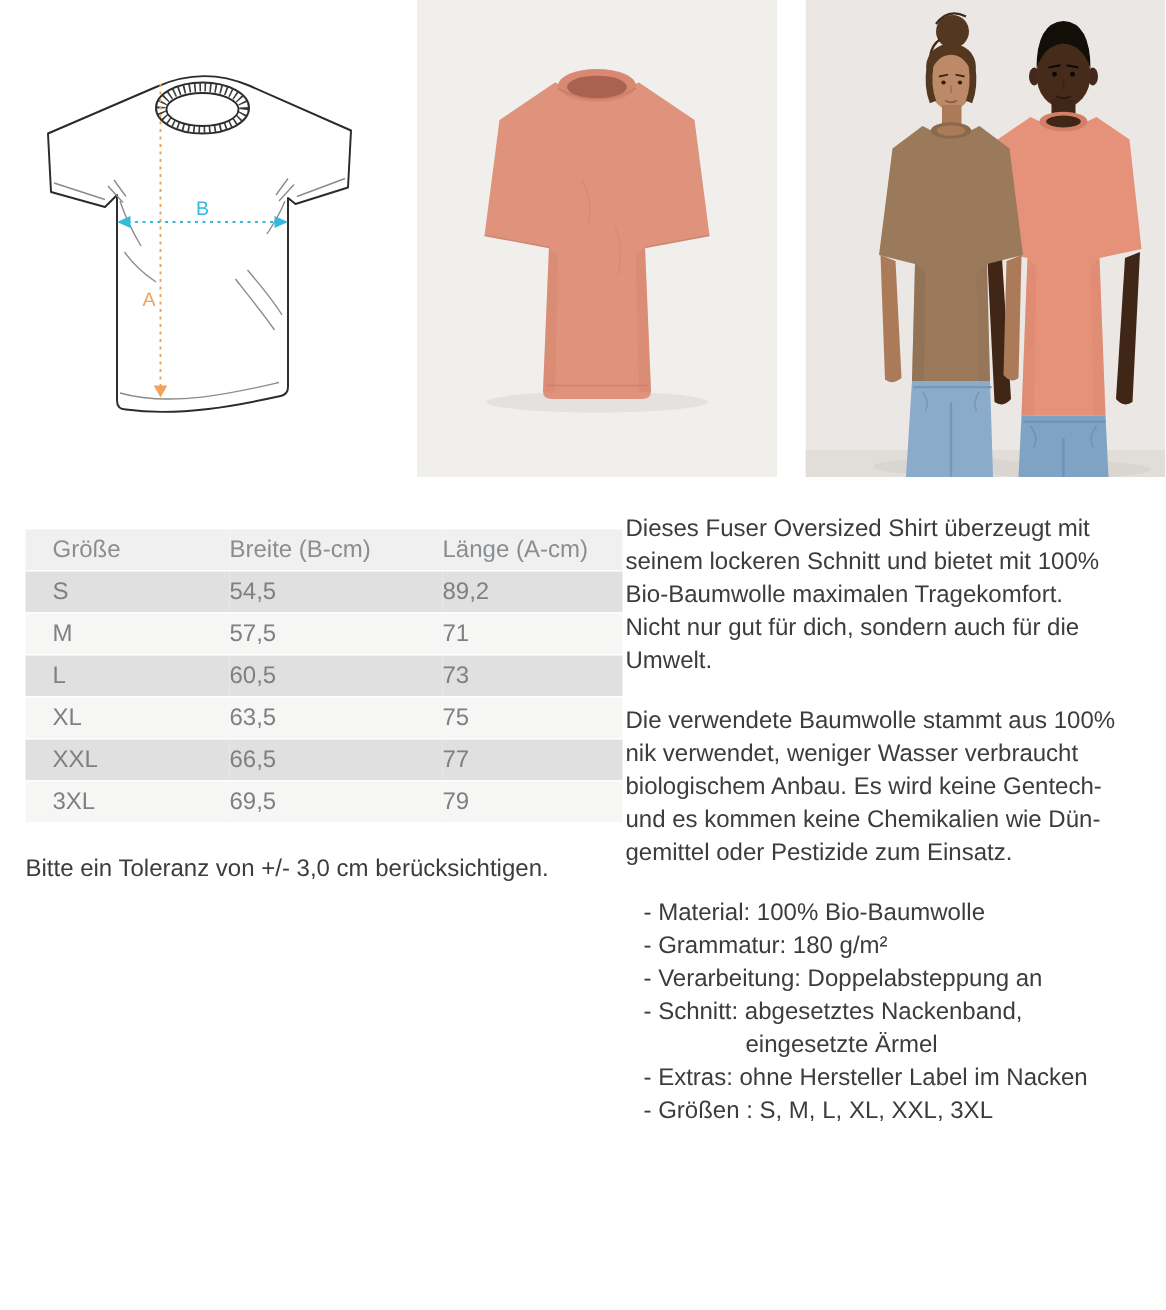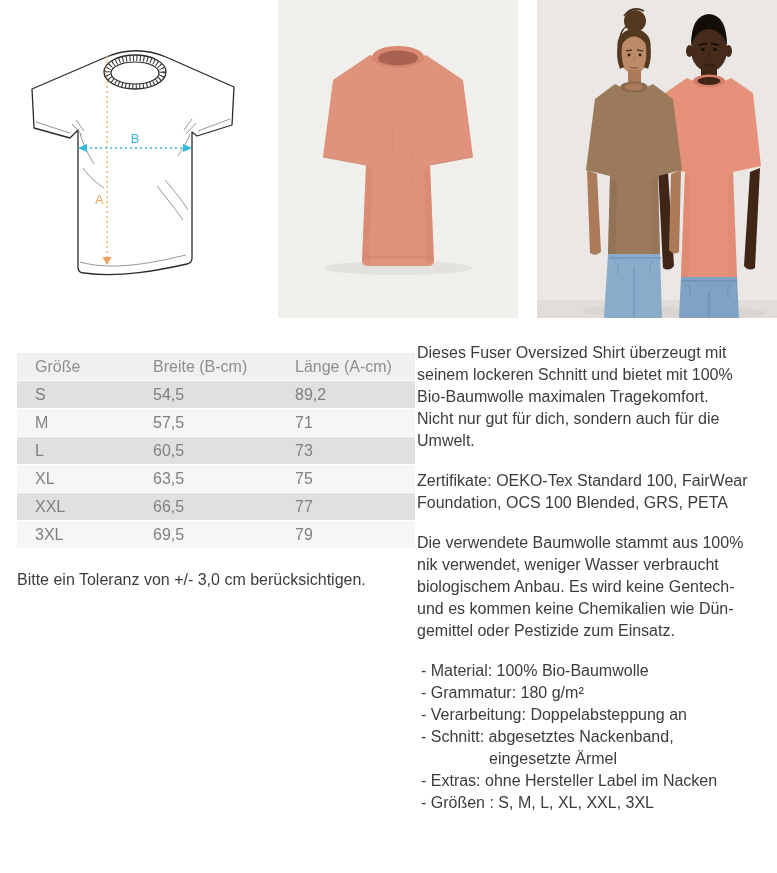--- a/index.html
+++ b/index.html
@@ -19,21 +19,21 @@
   table.size-table th:nth-child(2),table.size-table td:nth-child(2){width:142px;}
   table.size-table th:nth-child(3),table.size-table td:nth-child(3){width:120px;}
   tr.row-odd td{background:#e0e0e0;}
   tr.row-even td{background:#f6f6f5;}
 
   .tolerance{position:absolute;left:17px;top:571px;font-size:16px;color:#3d3d3d;}
 
   .description{position:absolute;left:417px;top:342px;width:360px;color:#3c3c3c;
     font-size:16px;line-height:22px;}
   .para{margin:0 0 18px 0;}
-  .details{margin:4px;}
+  .details{margin:12px;}
   .tline{white-space:nowrap;}
   .ind-a{padding-left:113px;}
   .ind-b{padding-left:68px;}
 </style>
 </head>
 <body>
 
 <div class="canvas">
 
   <div class="diagram">
@@ -209,24 +209,20 @@
 
   <div class="description">
     <div class="para">
       <div class="tline">Dieses Fuser Oversized Shirt überzeugt mit</div>
       <div class="tline">seinem lockeren Schnitt und bietet mit 100%</div>
       <div class="tline">Bio-Baumwolle maximalen Tragekomfort.</div>
       <div class="tline">Nicht nur gut für dich, sondern auch für die</div>
       <div class="tline">Umwelt.</div>
     </div>
     <div class="para">
-      <div class="tline">Zertifikate: OEKO-Tex Standard 100, FairWear</div>
-      <div class="tline">Foundation, OCS 100 Blended, GRS, PETA</div>
-    </div>
-    <div class="para">
       <div class="tline">Die verwendete Baumwolle stammt aus 100%</div>
       <div class="tline">nik verwendet, weniger Wasser verbraucht</div>
       <div class="tline">biologischem Anbau. Es wird keine Gentech-</div>
       <div class="tline">und es kommen keine Chemikalien wie Dün-</div>
       <div class="tline">gemittel oder Pestizide zum Einsatz.</div>
     </div>
     <div class="details">
       <div class="tline">- Material: 100% Bio-Baumwolle</div>
       <div class="tline">- Grammatur: 180 g/m²</div>
       <div class="tline">- Verarbeitung: Doppelabsteppung an</div>

